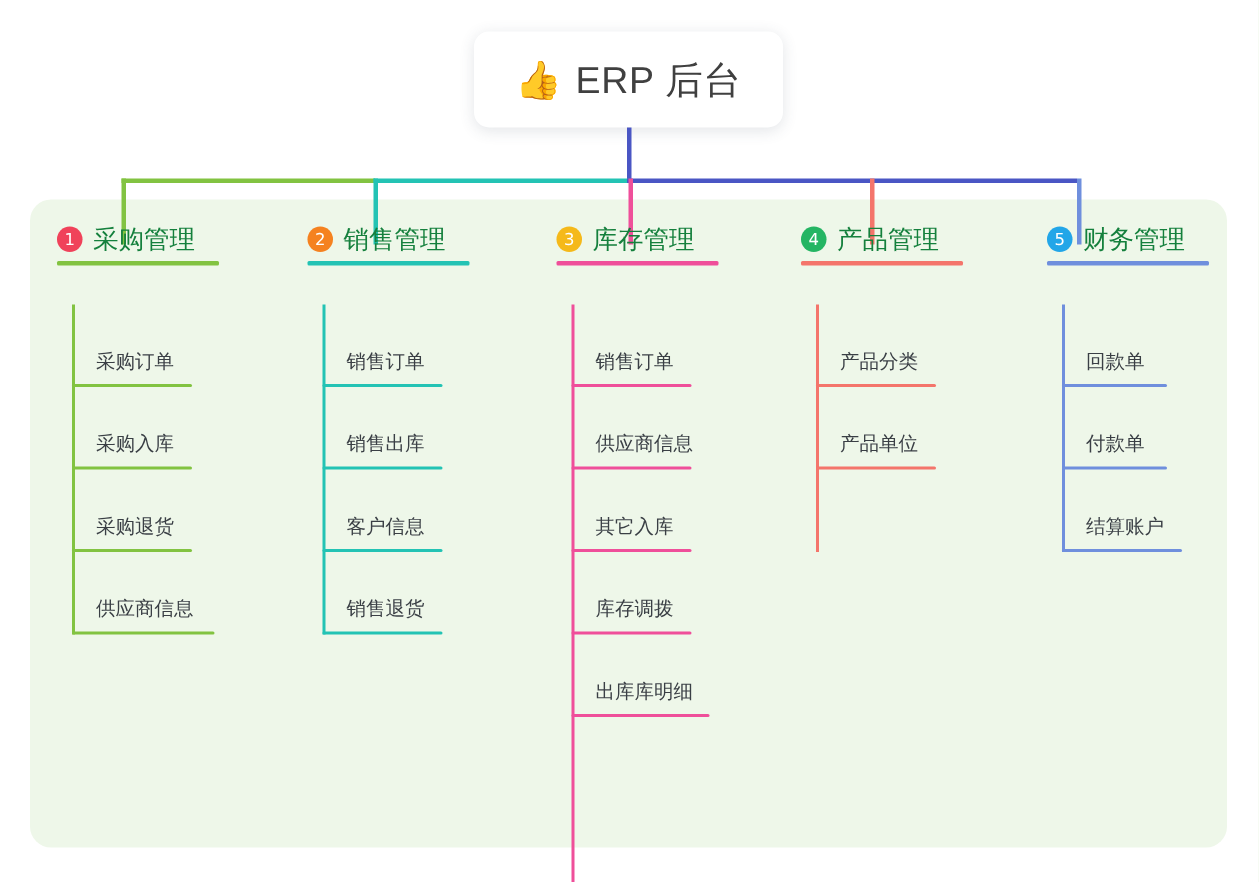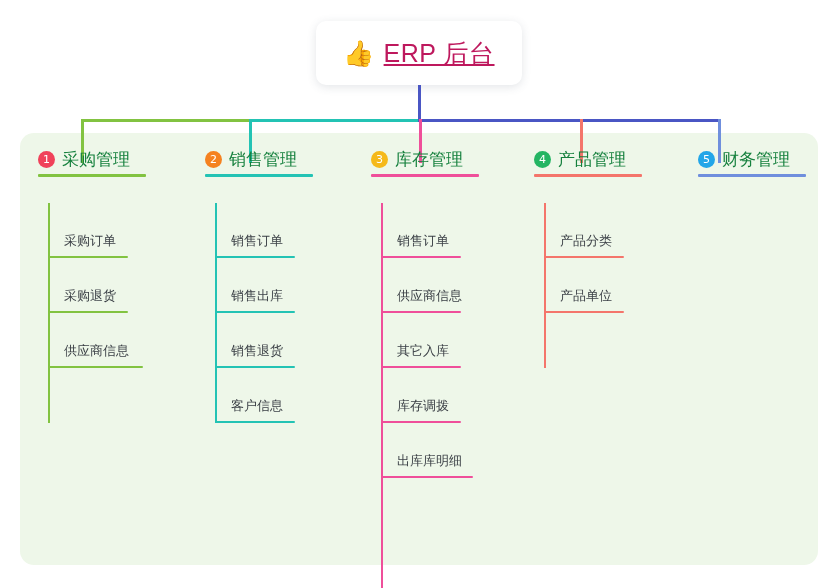--- a/index.html
+++ b/index.html
@@ -46,24 +46,23 @@
     gap: 9px;
     box-sizing: border-box;
   }
   .root-emoji {
     font-size: 25px;
     line-height: 1;
     font-family: "DejaVu Sans", sans-serif;
   }
   .root-title {
     font-size: 25px;
-    color: #be185d;
+    color: #404040;
     letter-spacing: 0.5px;
     white-space: nowrap;
-    text-decoration: underline;
   }
 
   
   .vline, .hline {
     position: absolute;
   }
 
   
   .column {
     position: absolute;
@@ -162,20 +161,24 @@
           <span class="branch-label">采购管理</span>
           <div class="branch-underline" style="width: 108px; background: rgb(130, 195, 65);"></div>
         </div>
         <div class="leaves">
           <div class="spine" style="background: rgb(130, 195, 65); height: 220px;"></div>
           <div class="leaf">
             <span class="leaf-label">采购订单</span>
             <div class="leaf-underline" style="width: 80px; background: rgb(130, 195, 65);"></div>
           </div>
           <div class="leaf">
+            <span class="leaf-label">采购入库</span>
+            <div class="leaf-underline" style="width: 80px; background: rgb(130, 195, 65);"></div>
+          </div>
+          <div class="leaf">
             <span class="leaf-label">采购退货</span>
             <div class="leaf-underline" style="width: 80px; background: rgb(130, 195, 65);"></div>
           </div>
           <div class="leaf">
             <span class="leaf-label">供应商信息</span>
             <div class="leaf-underline" style="width: 95px; background: rgb(130, 195, 65);"></div>
           </div>
         </div>
       </div>
       <div class="column" style="left: 205px;">
@@ -188,25 +191,25 @@
           <div class="spine" style="background: rgb(35, 195, 180); height: 220px;"></div>
           <div class="leaf">
             <span class="leaf-label">销售订单</span>
             <div class="leaf-underline" style="width: 80px; background: rgb(35, 195, 180);"></div>
           </div>
           <div class="leaf">
             <span class="leaf-label">销售出库</span>
             <div class="leaf-underline" style="width: 80px; background: rgb(35, 195, 180);"></div>
           </div>
           <div class="leaf">
+            <span class="leaf-label">客户信息</span>
+            <div class="leaf-underline" style="width: 80px; background: rgb(35, 195, 180);"></div>
+          </div>
+          <div class="leaf">
             <span class="leaf-label">销售退货</span>
-            <div class="leaf-underline" style="width: 80px; background: rgb(35, 195, 180);"></div>
-          </div>
-          <div class="leaf">
-            <span class="leaf-label">客户信息</span>
             <div class="leaf-underline" style="width: 80px; background: rgb(35, 195, 180);"></div>
           </div>
         </div>
       </div>
       <div class="column" style="left: 371px;">
         <div class="branch-head">
           <span class="badge" style="background: rgb(245, 185, 26);">3</span>
           <span class="branch-label">库存管理</span>
           <div class="branch-underline" style="width: 108px; background: rgb(239, 79, 154);"></div>
         </div>
@@ -251,16 +254,31 @@
             <div class="leaf-underline" style="width: 80px; background: rgb(244, 117, 107);"></div>
           </div>
         </div>
       </div>
       <div class="column" style="left: 698px;">
         <div class="branch-head">
           <span class="badge" style="background: rgb(34, 166, 232);">5</span>
           <span class="branch-label">财务管理</span>
           <div class="branch-underline" style="width: 108px; background: rgb(111, 143, 221);"></div>
         </div>
+        <div class="leaves">
+          <div class="spine" style="background: rgb(111, 143, 221); height: 165px;"></div>
+          <div class="leaf">
+            <span class="leaf-label">回款单</span>
+            <div class="leaf-underline" style="width: 70px; background: rgb(111, 143, 221);"></div>
+          </div>
+          <div class="leaf">
+            <span class="leaf-label">付款单</span>
+            <div class="leaf-underline" style="width: 70px; background: rgb(111, 143, 221);"></div>
+          </div>
+          <div class="leaf">
+            <span class="leaf-label">结算账户</span>
+            <div class="leaf-underline" style="width: 80px; background: rgb(111, 143, 221);"></div>
+          </div>
+        </div>
       </div>
     </div>
 
 </div>
 
 </body></html>

